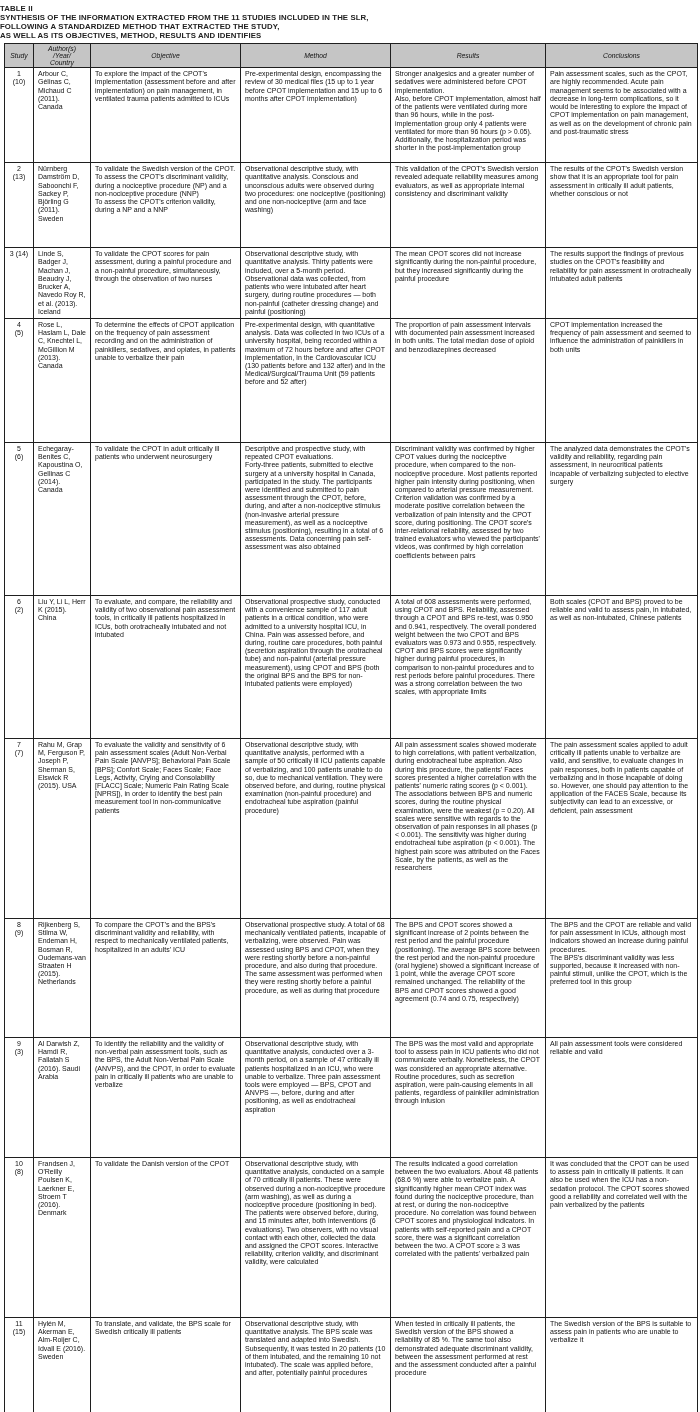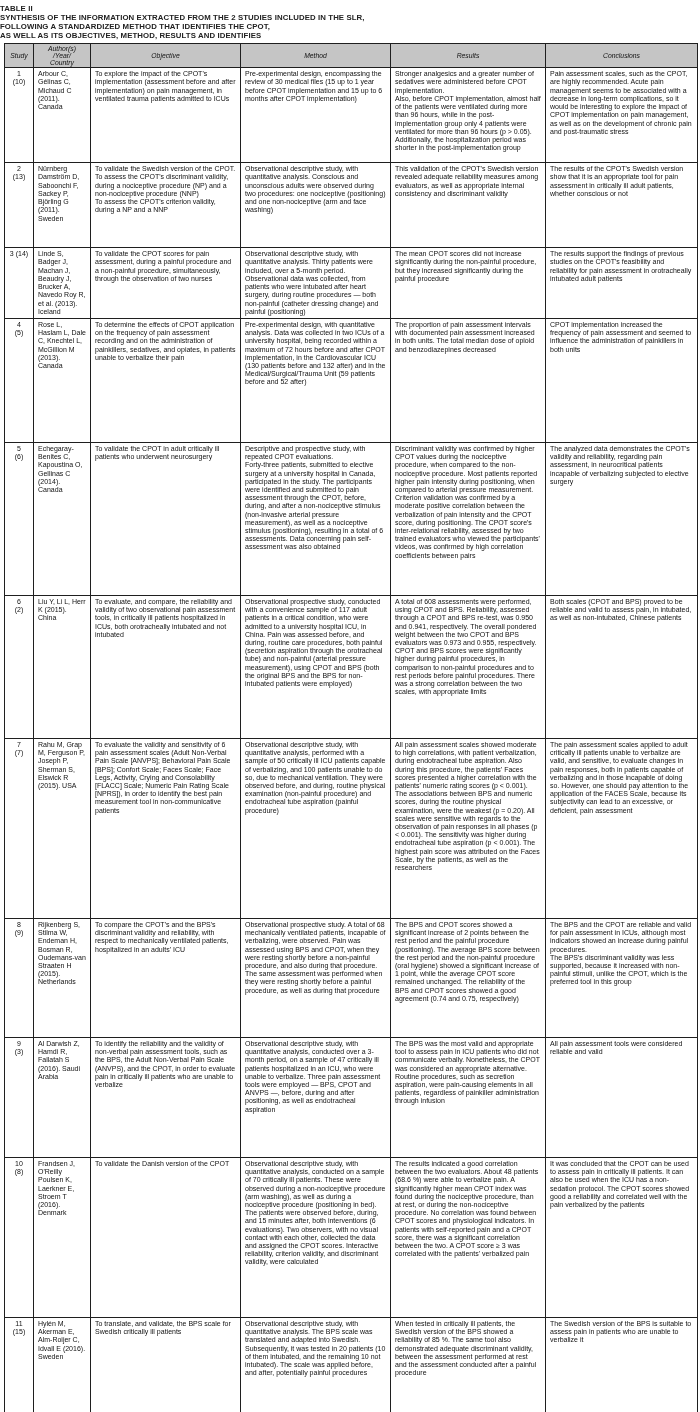--- a/index.html
+++ b/index.html
@@ -50,22 +50,22 @@
     text-align: center;
     padding-left: 1px;
     padding-right: 1px;
   }
 </style>
 </head>
 <body>
 
 <div class="title-block">
   <div>TABLE II</div>
-  <div>SYNTHESIS OF THE INFORMATION EXTRACTED FROM THE 2 STUDIES INCLUDED IN THE SLR,</div>
-  <div>FOLLOWING A STANDARDIZED METHOD THAT IDENTIFIES THE CPOT,</div>
+  <div>SYNTHESIS OF THE INFORMATION EXTRACTED FROM THE 11 STUDIES INCLUDED IN THE SLR,</div>
+  <div>FOLLOWING A STANDARDIZED METHOD THAT EXTRACTED THE STUDY,</div>
   <div>AS WELL AS ITS OBJECTIVES, METHOD, RESULTS AND IDENTIFIES</div>
 </div>
 
 <table class="slr">
   <colgroup>
     <col style="width:29px">
     <col style="width:57px">
     <col style="width:150px">
     <col style="width:150px">
     <col style="width:155px">

